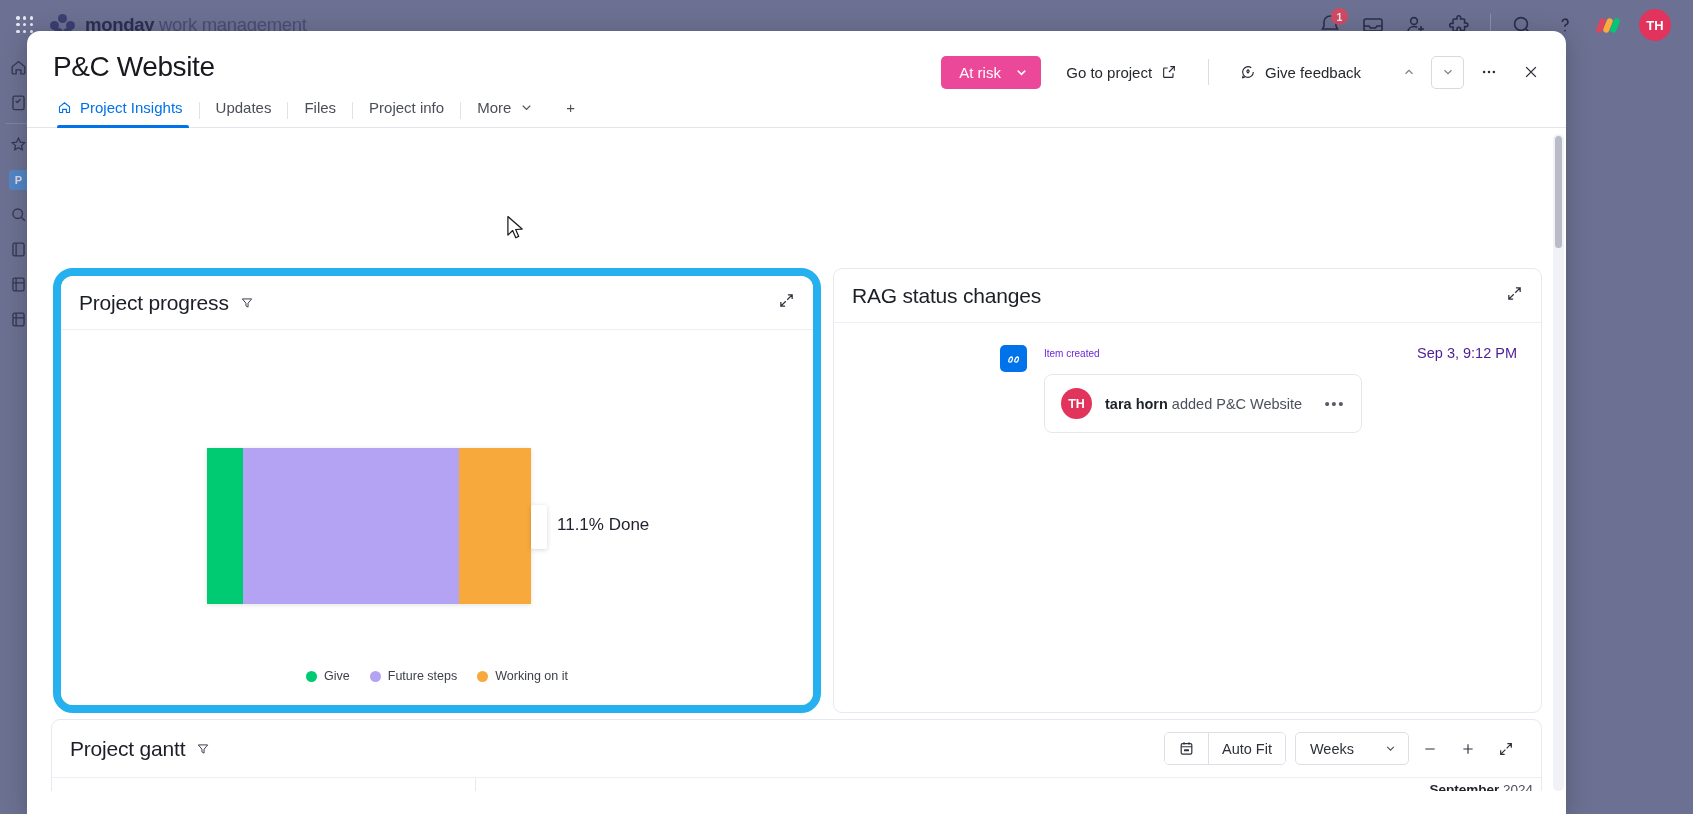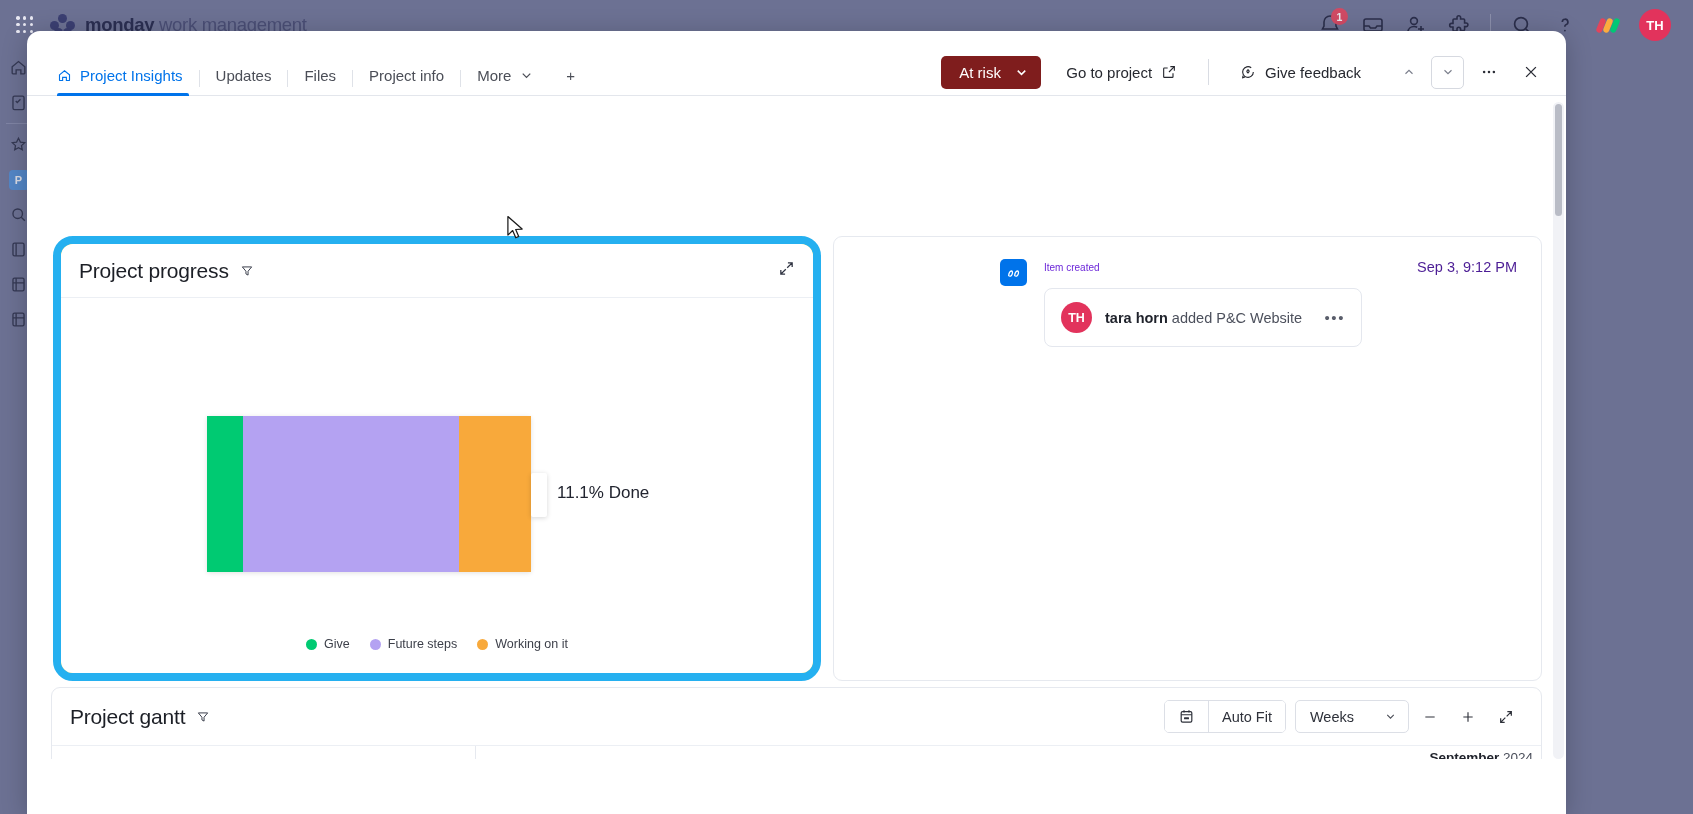--- a/index.html
+++ b/index.html
@@ -366,23 +366,24 @@
           <rect x="5" y="4" width="14" height="16" rx="2"></rect>
           <path d="M5 10h14M9 4v16"></path>
         </svg>
     </div>
   </div>
 </div>
 
 <div id="modal">
 
   <div id="modal-header">
+    <div id="page-title">P&amp;C Website</div>
 
     <div id="header-actions">
-      <div id="status-pill" style="background: #7f1d1d; gap: 8px;">
+      <div id="status-pill" style="background: #ec4899; gap: 8px;">
         <span>At risk</span>
         <svg viewBox="0 0 24 24" fill="none" stroke="currentColor" stroke-width="2.4">
             <path d="M6 9l6 6 6-6"></path>
           </svg>
       </div>
 
       <div class="hdr-link">
         <span>Go to project</span>
         <svg viewBox="0 0 24 24" fill="none" stroke="currentColor" stroke-width="1.7">
           <path d="M14 4h6v6"></path>
@@ -498,20 +499,28 @@
                 <span class="lg-dot" style="background: rgb(248, 169, 59);"></span>
                 <span>Working on it</span>
               </div>
             </div>
           </div>
         </div>
       </div>
     </div>
 
     <div id="w-rag" class="widget">
+      <div class="widget-head">
+        <span class="widget-title">RAG status changes</span>
+        <span class="expand-ico">
+          <svg viewBox="0 0 24 24" fill="none" stroke="currentColor" stroke-width="1.8">
+            <path d="M14 4h6v6M20 4l-7 7M10 20H4v-6M4 20l7-7"></path>
+          </svg>
+        </span>
+      </div>
       <div class="widget-body">
         <div id="rag-body">
           <div class="rag-entry">
             <div class="rag-ico-sq">
               <svg viewBox="0 0 24 18" fill="none" stroke="#ffffff" stroke-width="1.9" stroke-linecap="round">
                 <path d="M4 13c0-4 2.2-7 4-7s2 2.2 1.4 4.4C8.8 12.6 7 14 5.6 13.6"></path>
                 <path d="M13 13c0-4 2.2-7 4-7s2 2.2 1.4 4.4c-.6 2.2-2.4 3.6-3.8 3.2"></path>
               </svg>
             </div>
             <div class="rag-main">

